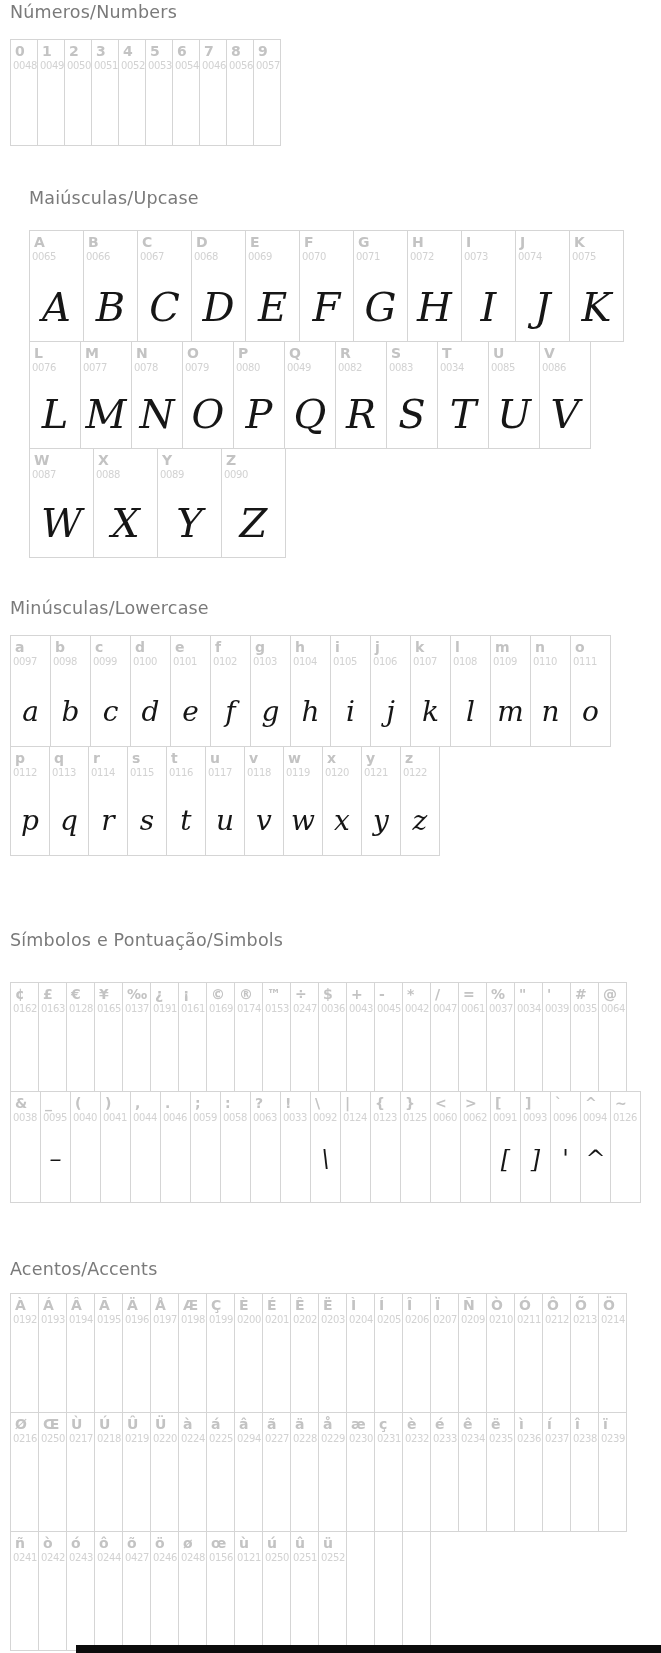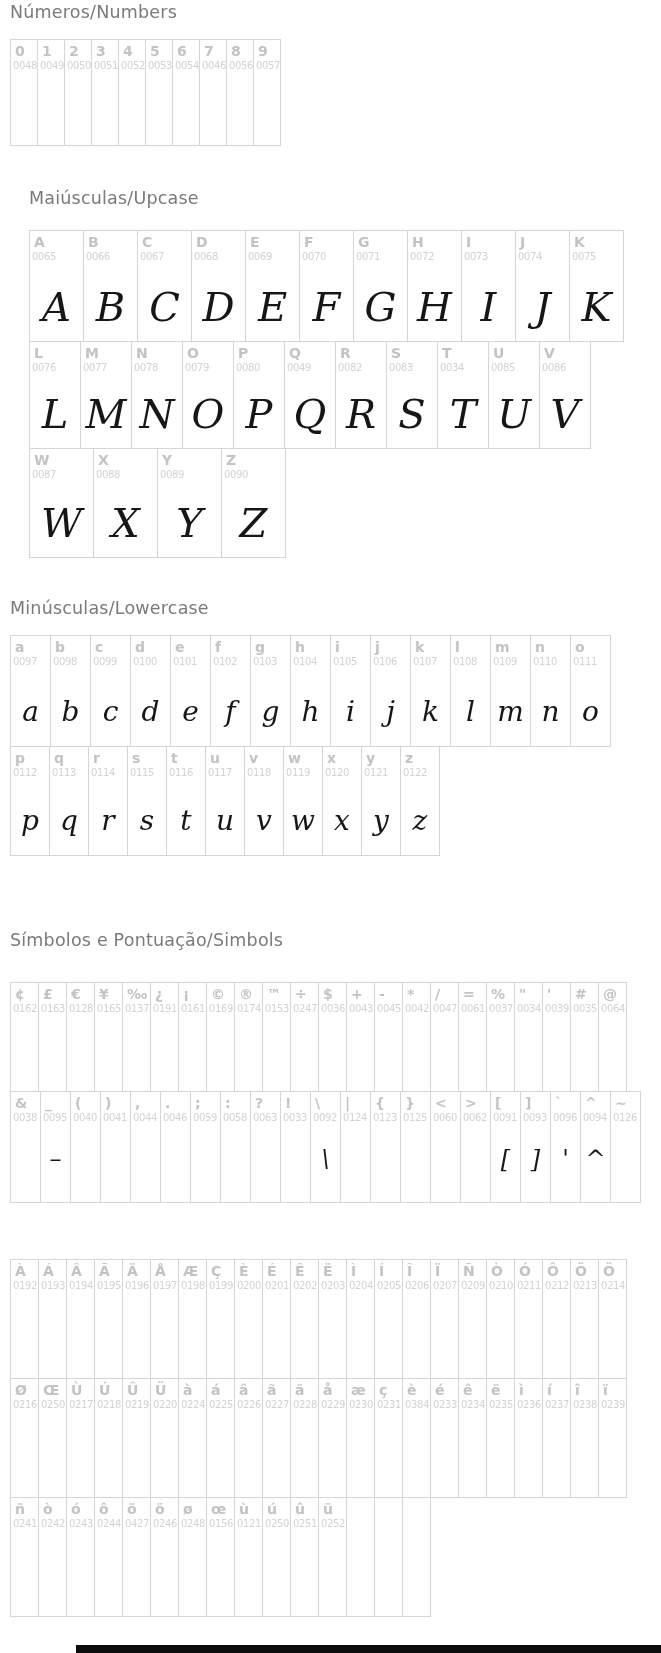--- a/index.html
+++ b/index.html
@@ -619,20 +619,21 @@
           <div class="cell-glyph">^</div>
         </div>
         <div class="cell cell-symbols">
           <div class="cell-char">~</div>
           <div class="cell-code">0126</div>
           <div class="cell-glyph"></div>
         </div>
       </div>
     </section>
     <section class="charmap-section sec-accents">
+      <h2 class="section-title">Acentos/Accents</h2>
       <div class="char-row row-accents-0">
         <div class="cell cell-accents">
           <div class="cell-char">À</div>
           <div class="cell-code">0192</div>
           <div class="cell-glyph"></div>
         </div>
         <div class="cell cell-accents">
           <div class="cell-char">Á</div>
           <div class="cell-code">0193</div>
           <div class="cell-glyph"></div>
@@ -774,21 +775,21 @@
           <div class="cell-code">0224</div>
           <div class="cell-glyph"></div>
         </div>
         <div class="cell cell-accents">
           <div class="cell-char">á</div>
           <div class="cell-code">0225</div>
           <div class="cell-glyph"></div>
         </div>
         <div class="cell cell-accents">
           <div class="cell-char">â</div>
-          <div class="cell-code">0226</div>
+          <div class="cell-code">0294</div>
           <div class="cell-glyph"></div>
         </div>
         <div class="cell cell-accents">
           <div class="cell-char">ã</div>
           <div class="cell-code">0227</div>
           <div class="cell-glyph"></div>
         </div>
         <div class="cell cell-accents">
           <div class="cell-char">ä</div>
           <div class="cell-code">0228</div>
@@ -804,21 +805,21 @@
           <div class="cell-code">0230</div>
           <div class="cell-glyph"></div>
         </div>
         <div class="cell cell-accents">
           <div class="cell-char">ç</div>
           <div class="cell-code">0231</div>
           <div class="cell-glyph"></div>
         </div>
         <div class="cell cell-accents">
           <div class="cell-char">è</div>
-          <div class="cell-code">0384</div>
+          <div class="cell-code">0232</div>
           <div class="cell-glyph"></div>
         </div>
         <div class="cell cell-accents">
           <div class="cell-char">é</div>
           <div class="cell-code">0233</div>
           <div class="cell-glyph"></div>
         </div>
         <div class="cell cell-accents">
           <div class="cell-char">ê</div>
           <div class="cell-code">0234</div>

